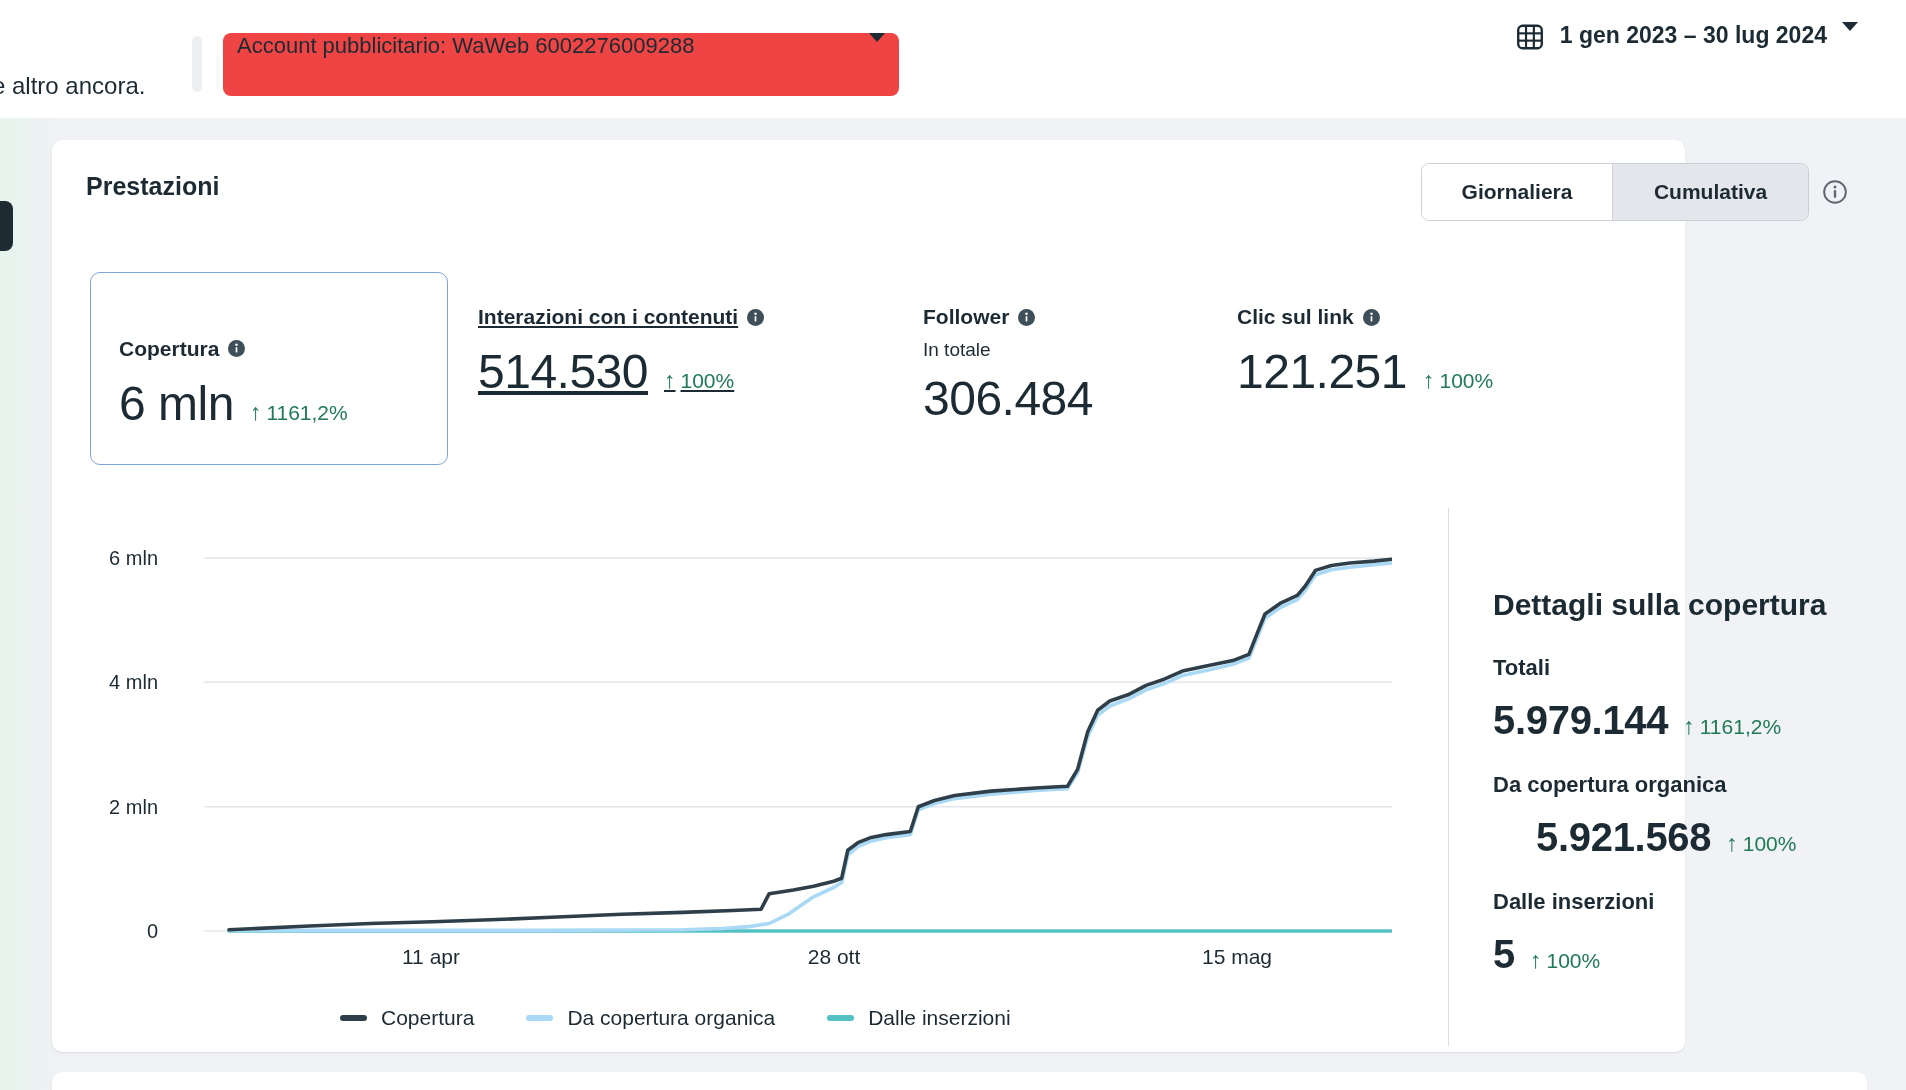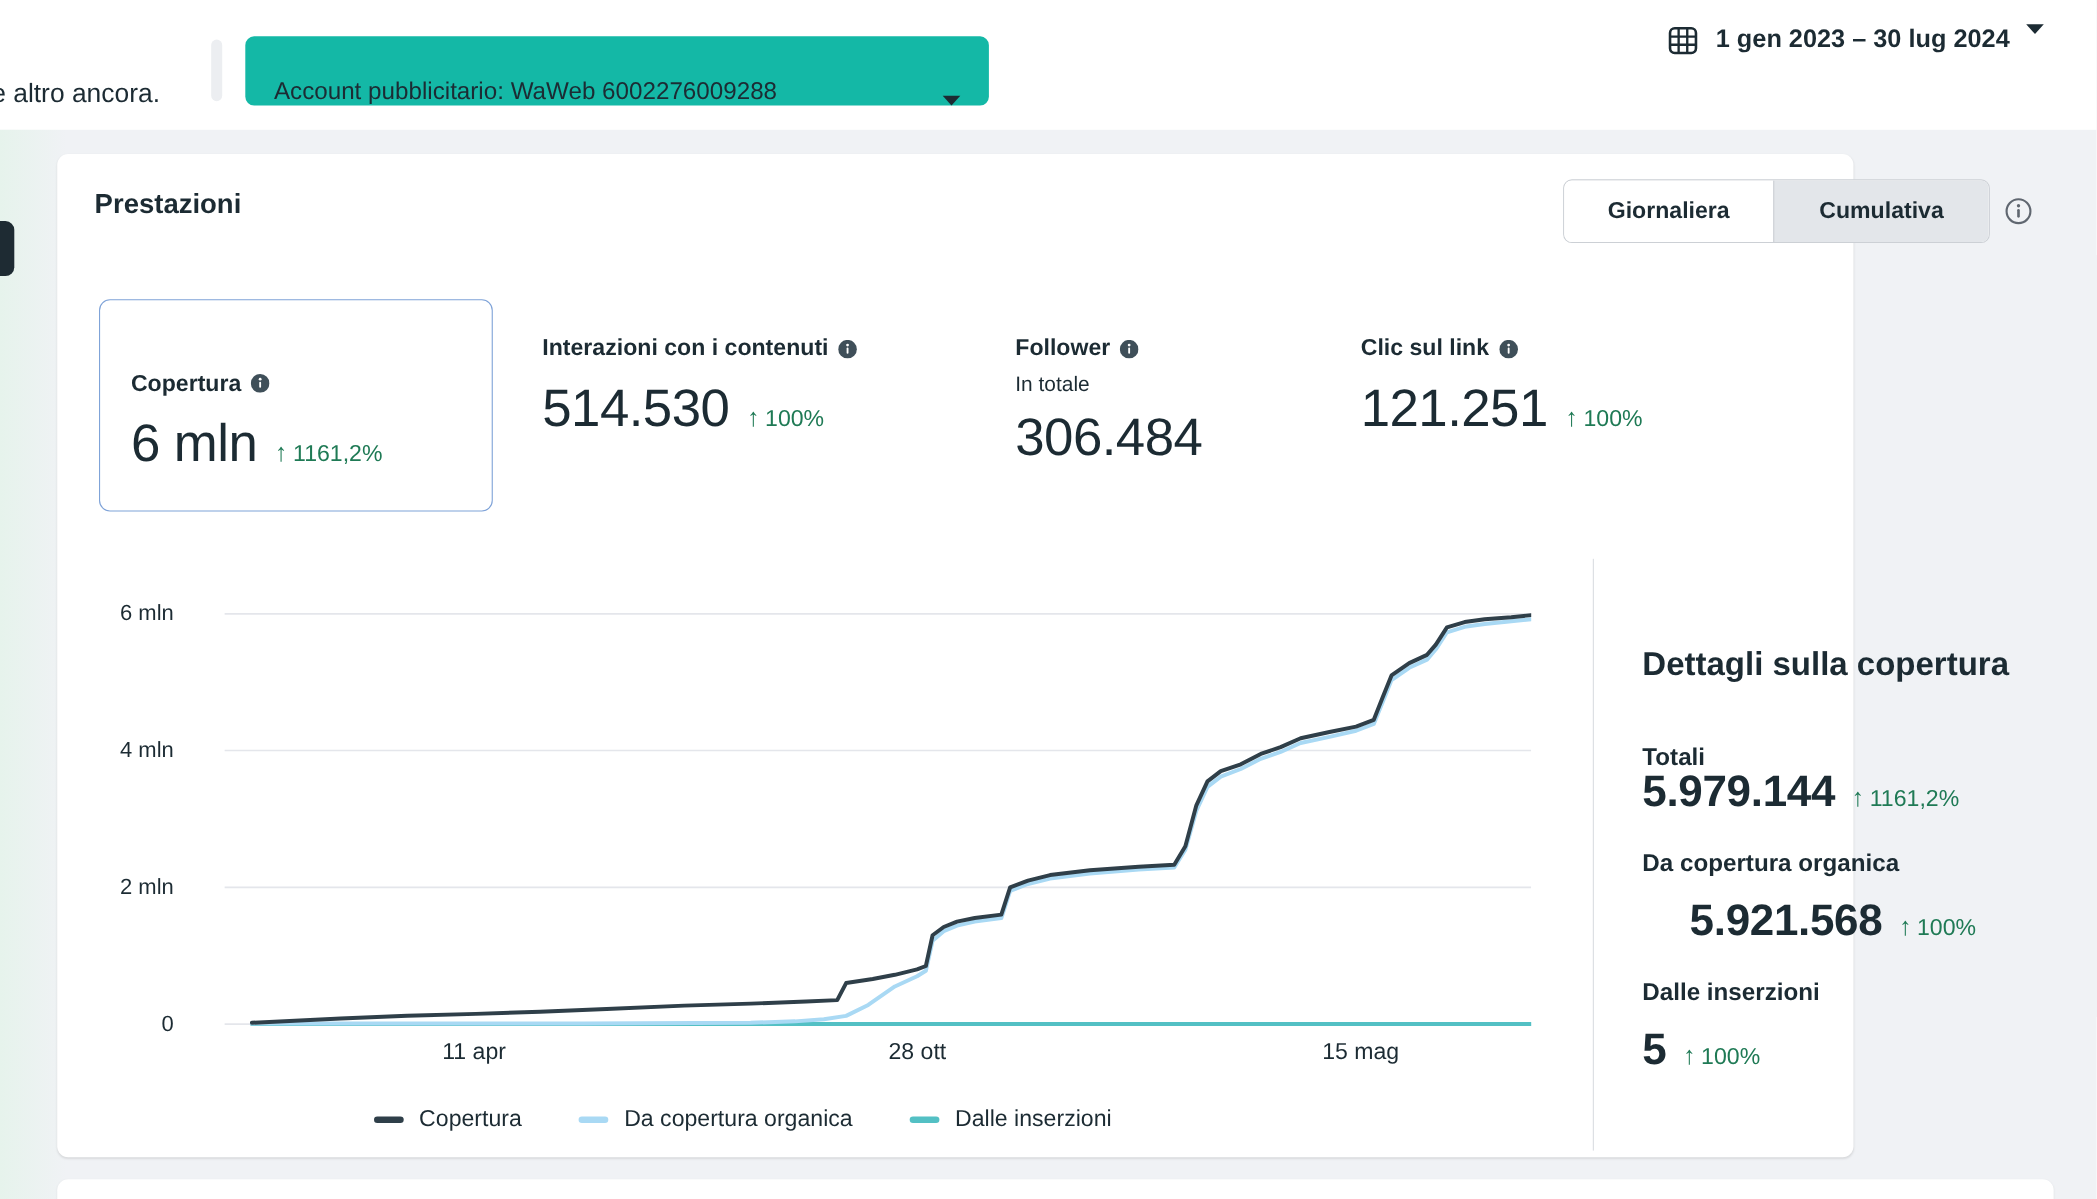--- a/index.html
+++ b/index.html
@@ -12,23 +12,23 @@
     overflow:hidden;
   }
   button { font-family:inherit; color:inherit; cursor:pointer; }
 
   
   .topbar { position:absolute; left:0; top:0; width:1906px; height:118px; background:#ffffff; }
   .partial-text { position:absolute; left:-8px; top:72px; font-size:24px; color:#1c2b33; white-space:nowrap; }
   .sep { position:absolute; left:192px; top:36px; width:10px; height:56px; border-radius:6px; background:#eceef1; }
   .account-pill {
     position:absolute; left:223px; top:33px; width:676px; height:63px;
-    background:#14b8a6; border:none; border-radius:8px;
-    display:flex; align-items:flex-end; justify-content:space-between;
-    padding:0 26px; font-size:22px; font-weight:500; color:#1c2b33;
+    background:#ef4444; border:none; border-radius:8px;
+    display:flex; align-items:flex-start; justify-content:space-between;
+    padding:0 14px; font-size:22px; font-weight:500; color:#1c2b33;
   }
   .caret { width:0; height:0; border-left:8px solid transparent; border-right:8px solid transparent; border-top:9px solid #1c2b33; display:inline-block; }
   .date-btn {
     position:absolute; right:48px; top:22px; height:60px;
     background:transparent; border:none;
     display:flex; align-items:flex-start; gap:15px;
     font-size:23px; font-weight:600; color:#1c2b33; white-space:nowrap;
   }
 
   
@@ -46,21 +46,21 @@
   .toggle { height:100%; display:flex; align-items:center; justify-content:center;
     font-size:21px; font-weight:600; background:#ffffff; border:none; }
   .toggle.daily { width:190px; }
   .toggle.cumulative { width:196px; background:#e3e6ea; border-left:1px solid #ccd0d5; }
   .panel-info { position:absolute; left:1770px; top:39px; width:26px; height:26px; background:none; border:none; padding:0; }
 
   
   .metric-card { position:absolute; left:38px; top:132px; width:358px; height:193px;
     border:1.5px solid var(--sel-border,#7fa3d8); border-radius:10px; padding:30px 0 0 28px; background:#fff; text-align:left; }
   .metric { position:absolute; top:164px; background:none; border:none; padding:0; text-align:left; }
-  .m2 { left:441px; } .m3 { left:871px; } .m4 { left:1185px; }
+  .m2 { left:426px;text-decoration:underline; } .m3 { left:871px; } .m4 { left:1185px; }
   .label-row { display:flex; align-items:center; gap:9px; font-size:21px; font-weight:700; line-height:26px; }
   .sublabel { margin-top:8px; font-size:19px; line-height:23px; color:#1c2b33; }
   .value-row { display:flex; align-items:baseline; gap:16px; margin-top:14px; }
   .m3 .value-row { margin-top:10px; }
   .value { font-size:48px; font-weight:500; letter-spacing:-0.5px; line-height:56px; white-space:nowrap; }
   .delta { display:flex; align-items:baseline; gap:5px; color:var(--positive,#1f7a55); font-size:21px; white-space:nowrap; }
   .delta .arr { font-size:23px; font-weight:400; }
 
   
   .chart-svg { position:absolute; left:152px; top:400px; }
@@ -71,21 +71,21 @@
   .legend { position:absolute; left:288px; top:866px; display:flex; align-items:center; gap:52px; font-size:21px; }
   .legend-item { display:flex; align-items:center; gap:14px; }
   .swatch { width:27px; height:6px; border-radius:3px; display:inline-block; }
 
   .vdivider { position:absolute; left:1396px; top:368px; width:1px; height:538px; background:#dadde1; }
 
   
   .details { position:absolute; left:1441px; top:432px; width:360px; height:440px; }
   .d-title { position:absolute; left:0; top:16px; font-size:30px; font-weight:700; white-space:nowrap; }
   .d-label { position:absolute; left:0; font-size:22px; font-weight:700; white-space:nowrap; }
-  .dl0 { top:83px;margin-top:20px; } .dl1 { top:200px; } .dl2 { top:317px; }
+  .dl0 { top:83px; } .dl1 { top:200px; } .dl2 { top:317px; }
   .d-value-row { position:absolute; left:0; display:flex; align-items:baseline; gap:15px; }
   .dv0 { top:126px; } .dv1 { top:243px;margin-left:43px; } .dv2 { top:360px; }
   .d-value { font-size:40px; font-weight:700; letter-spacing:-0.3px; }
 
   .next-card { position:absolute; left:52px; top:1072px; width:1815px; height:30px;
     background:#ffffff; border-radius:10px 10px 0 0; box-shadow:0 1px 2px rgba(0,0,0,.08); }
 </style>
 </head>
 <body>
 

